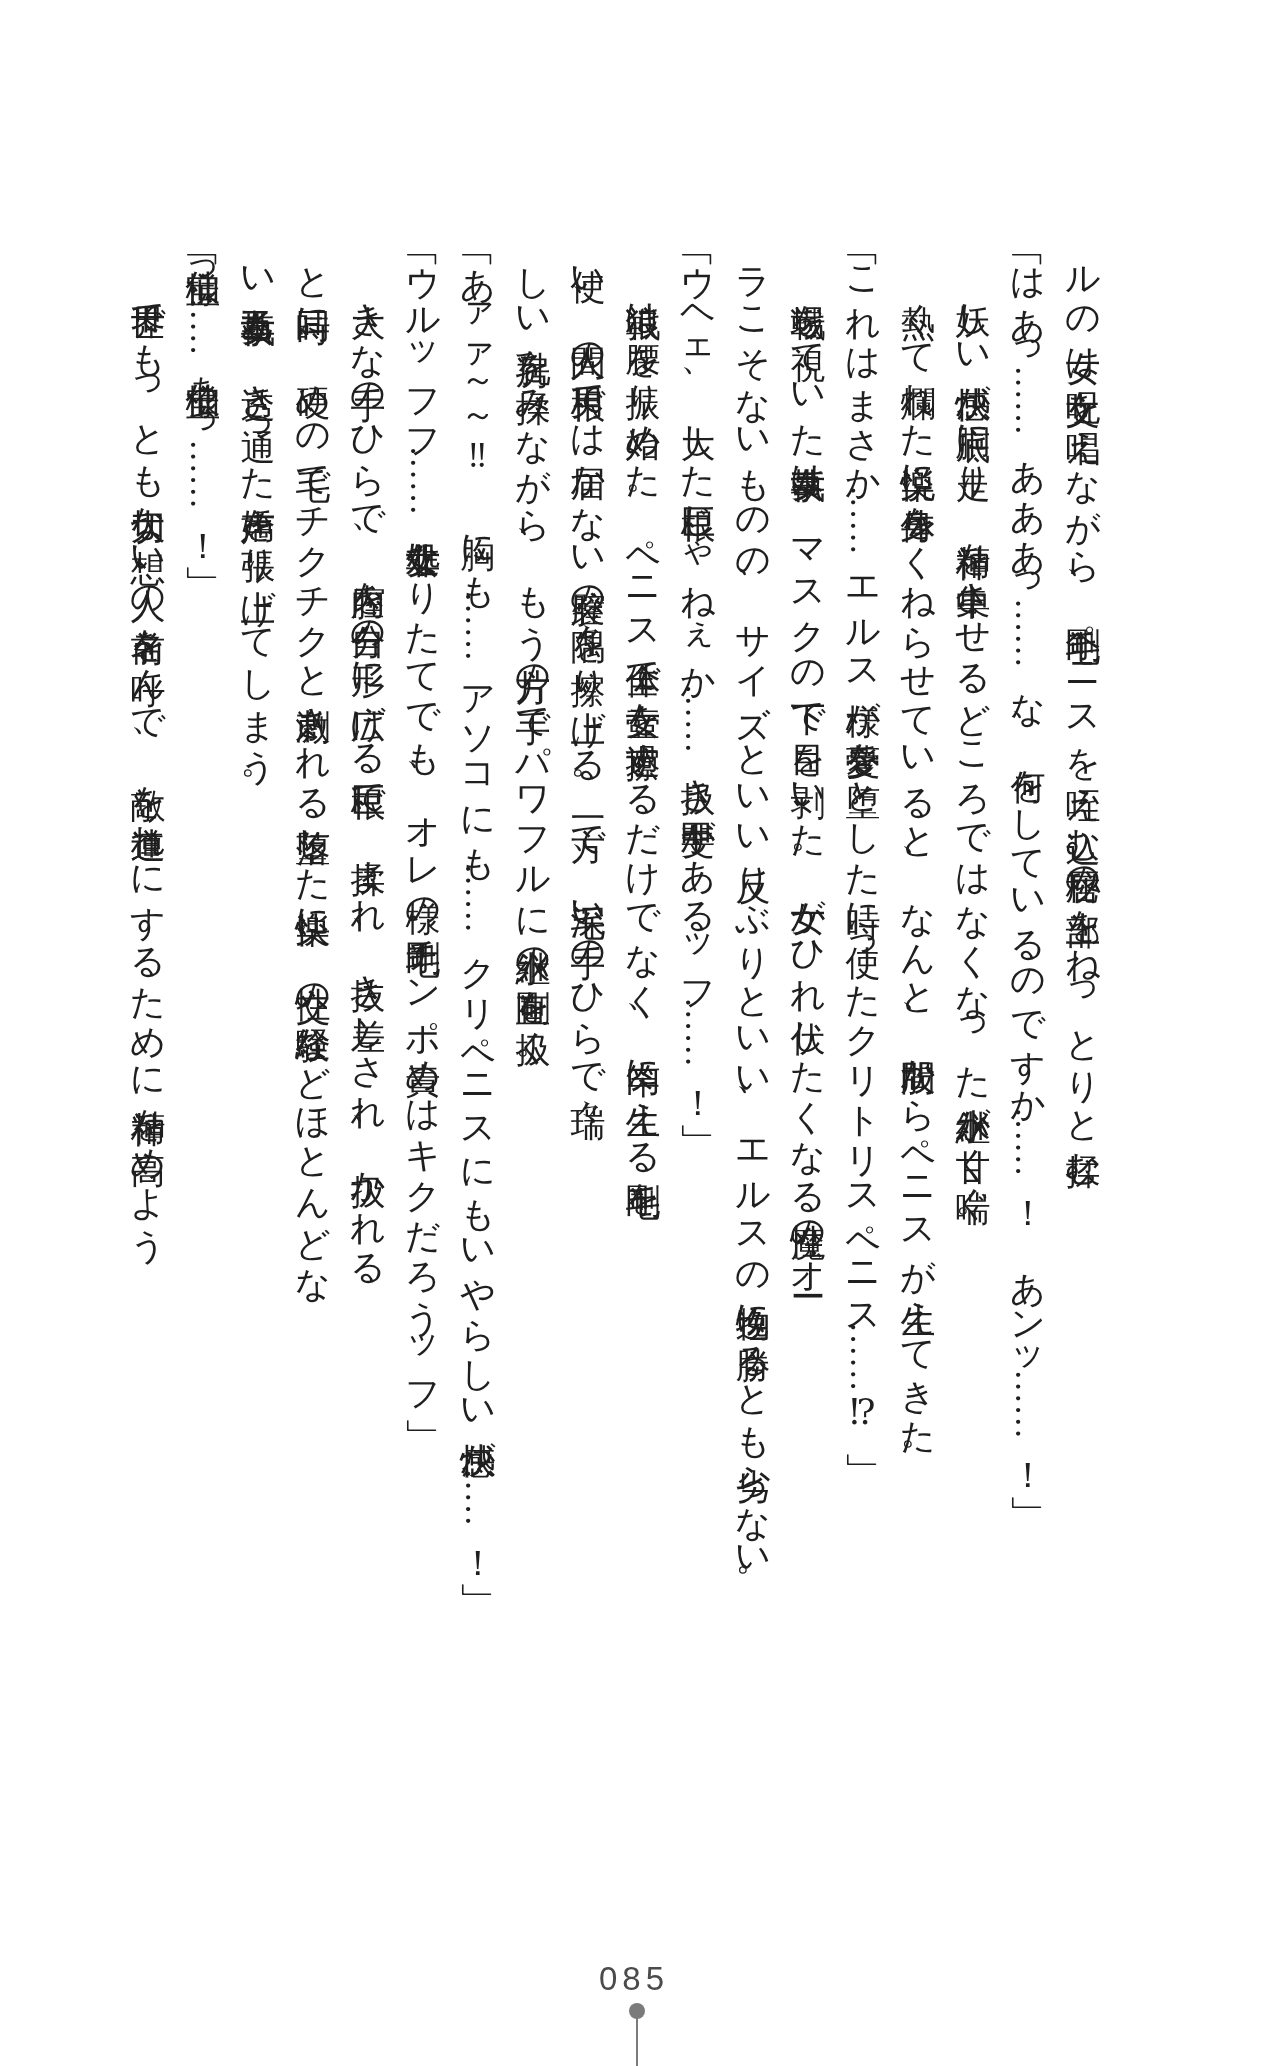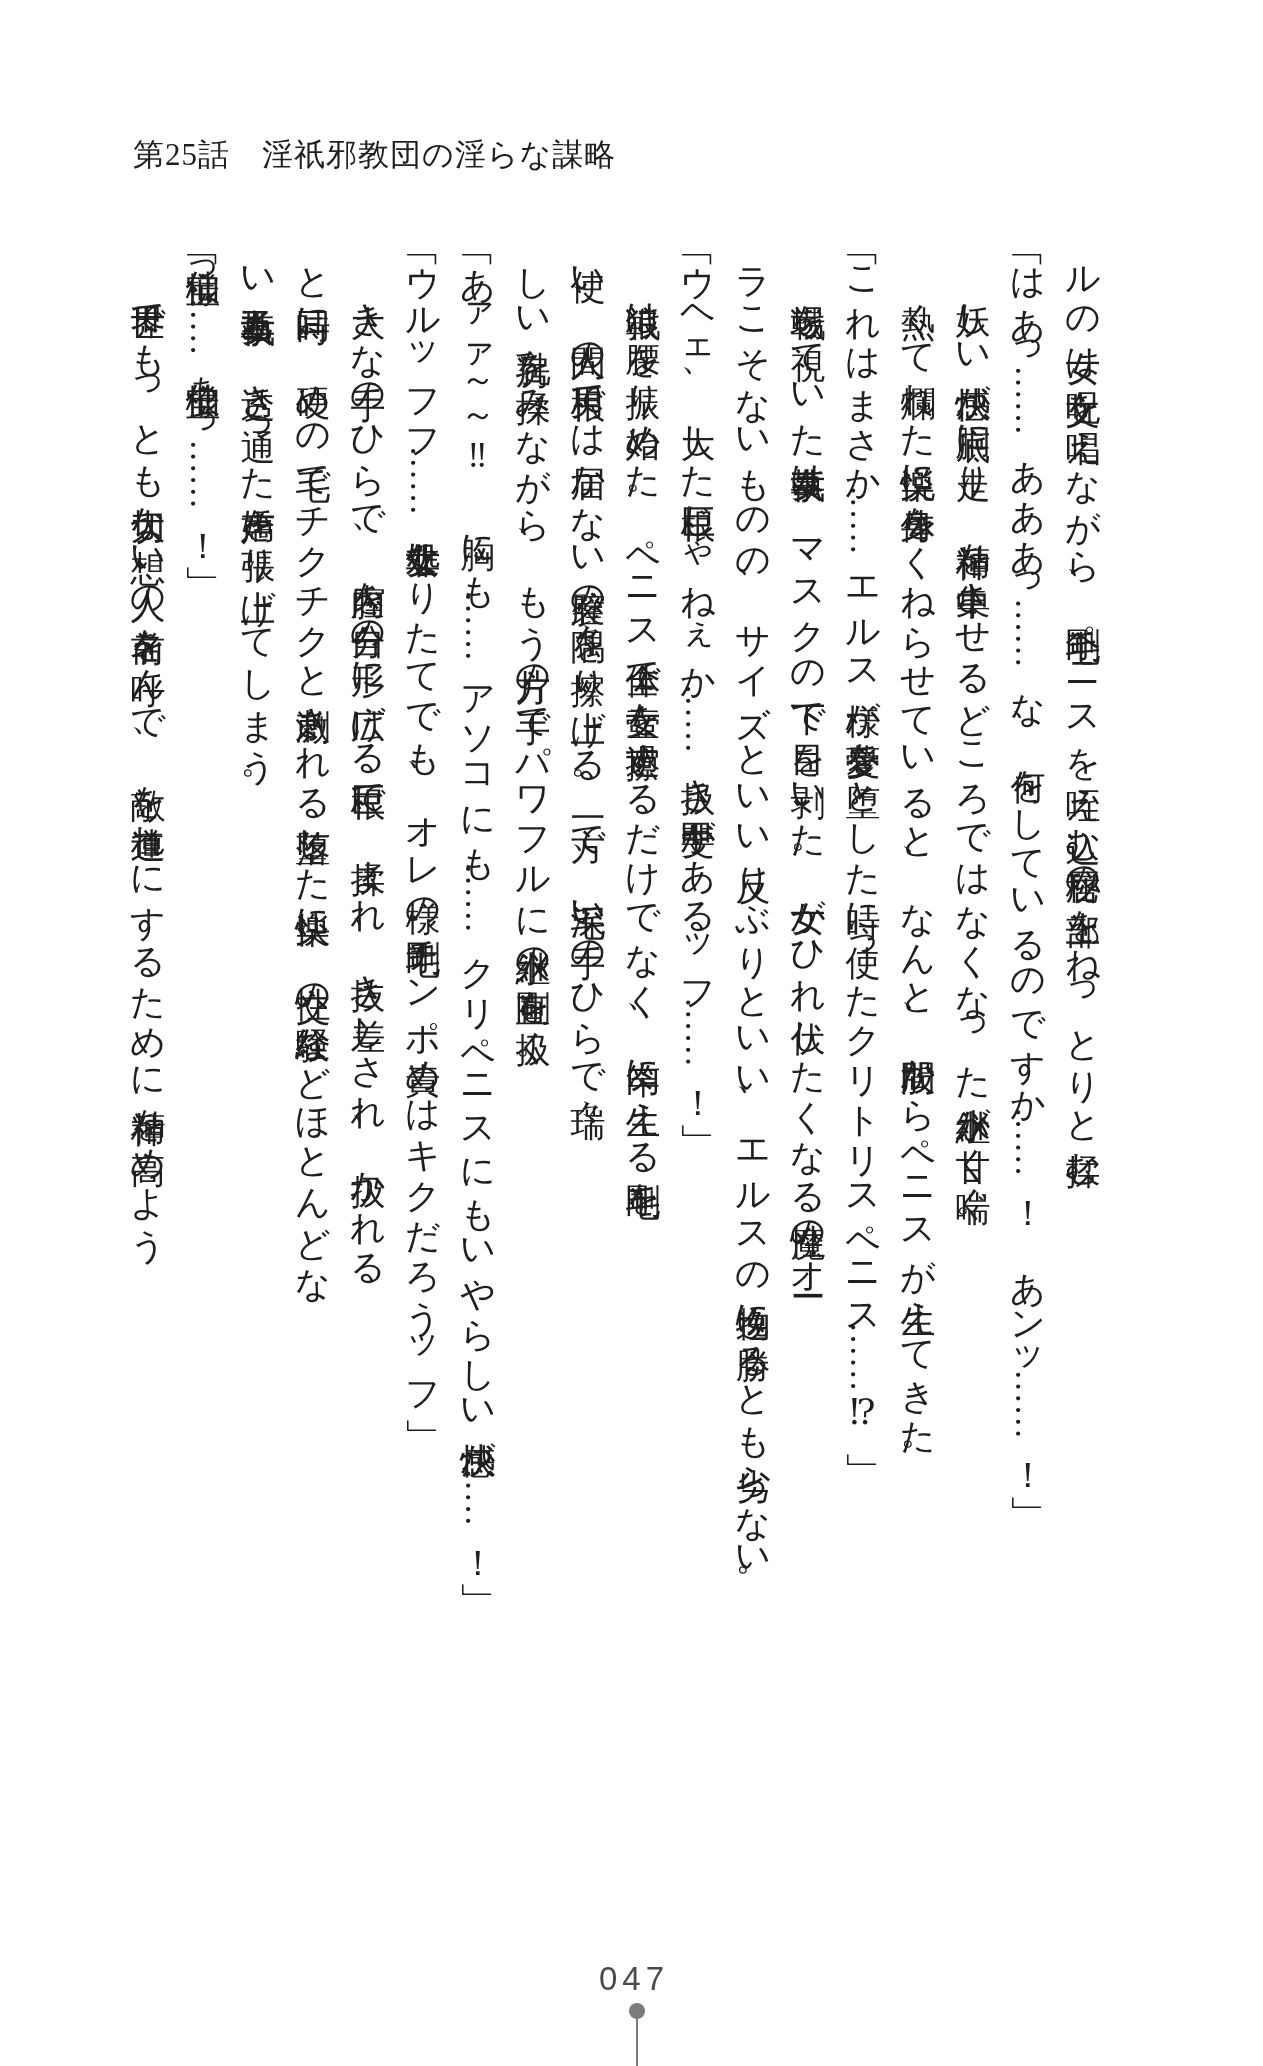--- a/index.html
+++ b/index.html
@@ -75,21 +75,20 @@
     width: 2px;
     height: 54px;
     background: #7b7b7b;
   }
 </style>
 </head>
 <body>
 
 <div class="page">
 
-  <div class="header">第25話　淫祇邪教団の淫らな謀略</div>
 
   <div class="vtext">
     <p>ルの女は呪文を唱えながら、剛毛ペニスを咥え込む秘唇の上部をねっとりと揉む。</p>
     <p>「はあっ……あああっ……な、何をしているのですか……！　あンッ……！」</p>
     <p class="indent">妖しい快感が胴底に走り、精神を集中させるどころではなくなった氷継が甘く喘ぐ。</p>
     <p class="indent">熱くて爛れた悦楽に身体をくねらせていると、なんと、股間からペニスが生えてきた。</p>
     <p>「これはまさか……エルス様が愛夢を堕とした時に使ったクリトリスペニス……⁉」</p>
     <p class="indent">戦場を視ていた女執事は、マスクの下で目を剥いた。女がひれ伏したくなる魔性のオー</p>
     <p>ラこそないものの、サイズといい反りぶりといい、エルスの逸物に勝るとも劣らない。</p>
     <p>「ウヘェ、大した巨根じゃねぇか……扱き甲斐があるッフ……！」</p>
@@ -98,18 +97,18 @@
     <p>しい乳房を揉みながら、もう片方の手でパワフルに氷継の剛直を扱く。</p>
     <p>「あァァ～～‼　胸にも……アソコにも……クリペニスにもいやらしい快感が……！」</p>
     <p>「ウルッフフ……非処女なりたてでも、オレ様の剛毛チンポ責めはキクだろうッフ」</p>
     <p class="indent">大きな手のひらで、膣内を自分の形に広げる巨根で、揉まれ、抜き差しされ、扱かれる</p>
     <p>と同時に、硬めの毛でチクチクと刺激される堕落した快楽に、性交の経験などほとんどな</p>
     <p>い乙女執事も、透き通った嬌声を張り上げてしまう。</p>
     <p>「宝仙様っ……宝仙様ぁっ……！」</p>
     <p class="indent">世界でもっとも大切な想い人の名前を呼んで、敵を道連れにするために精神を高めよう</p>
   </div>
 
-  <div class="pagenum">047</div>
+  <div class="pagenum">085</div>
 
   <div class="dot"></div>
   <div class="vline"></div>
 
 </div>
 
 </body></html>

